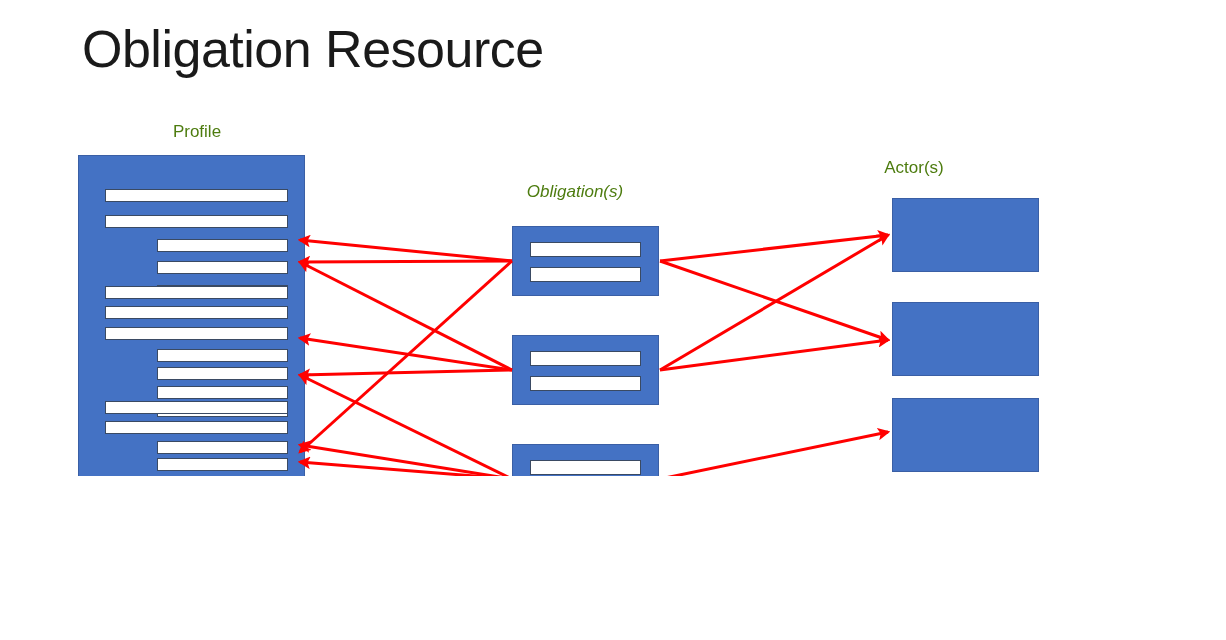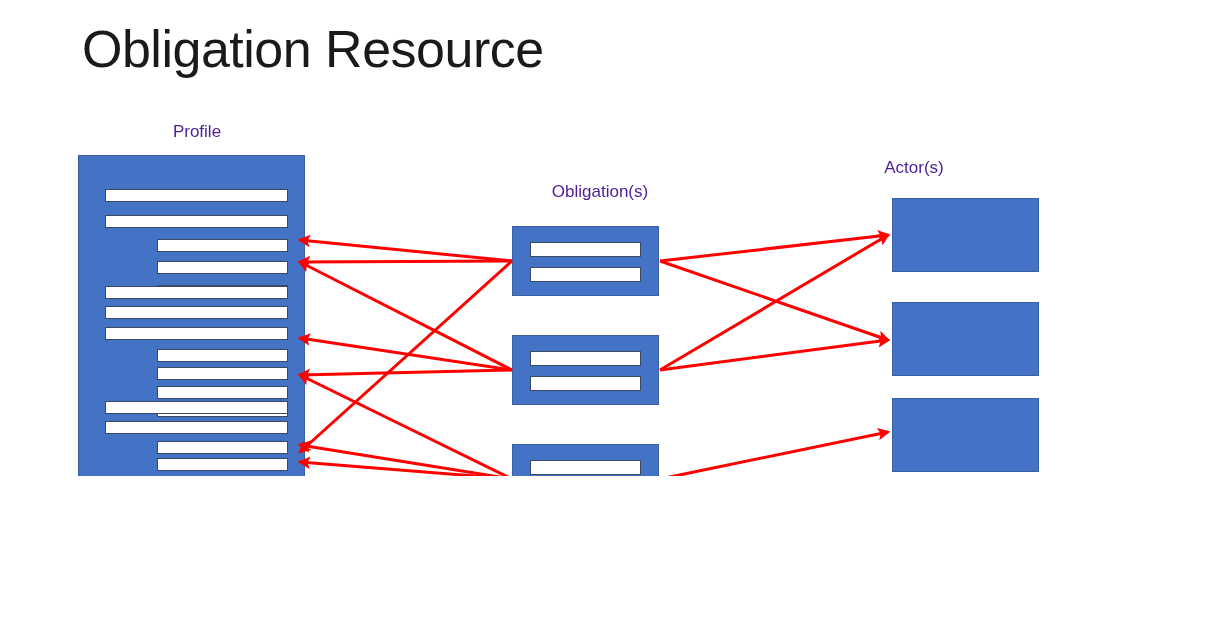--- a/index.html
+++ b/index.html
@@ -30,27 +30,27 @@
     color: #1a1a1a;
     line-height: 1.15;
     white-space: nowrap;
   }
 
   
   .group-caption {
     position: absolute;
     font-size: 17px;
     font-weight: 400;
-    color: #4c1d95;
+    color: #4d7c0f;
     text-align: center;
     white-space: nowrap;
     transform: translateX(-50%);
   }
   #caption-profile   { left: 197px; top: 122px; }
-  #caption-obligation{ left: 600px; top: 182px; }
+  #caption-obligation{ left: 575px; top: 182px; font-style: italic; }
   #caption-actor     { left: 914px; top: 158px; }
 
   
   #profile-panel {
     position: absolute;
     left: 78px;
     top: 155px;
     width: 227px;
     height: 345px;
     background: #4472C4;

